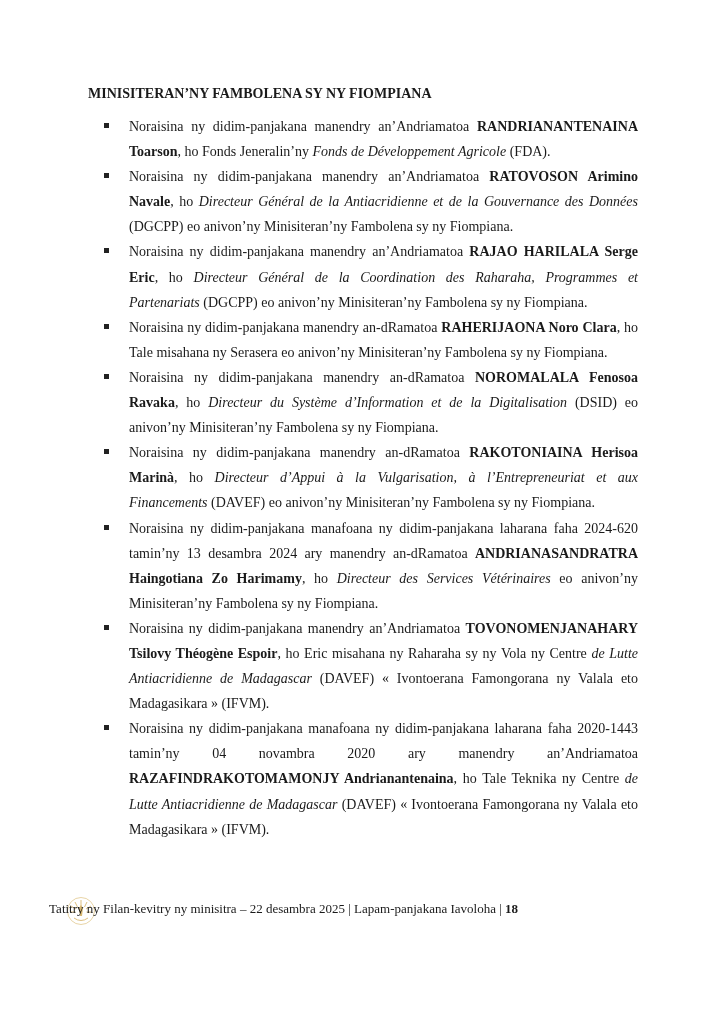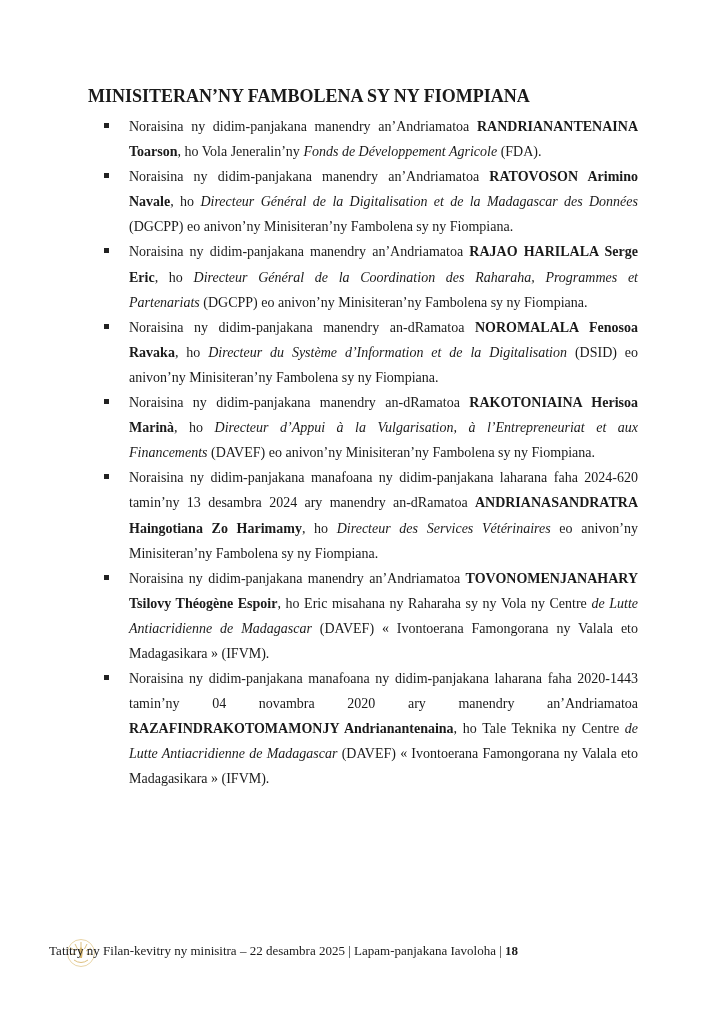--- a/index.html
+++ b/index.html
@@ -1,37 +1,38 @@
 <!DOCTYPE html>
 <html><head>
 <meta charset="utf-8">
 <style>
   html, body { margin:0; padding:0; background:#ffffff; }
   body { width:724px; height:1024px; position:relative; overflow:hidden;
          font-family:"Liberation Serif", serif; color:#1a1a1a; }
-  .heading { position:absolute; left:88px; top:86px; font-weight:bold; font-size:18px; letter-spacing:0; }
+  .heading { position:absolute; left:88px; top:86px; font-weight:bold; font-size:14px; letter-spacing:0; }
   .list { position:absolute; left:88px; top:114px; width:550px; margin:0; padding:0; list-style:none; }
   .item { position:relative; padding-left:41px; font-size:14px; line-height:25.1px; text-align:justify; margin:0; }
   .bullet { position:absolute; left:16px; top:9px; width:5px; height:5px; background:#222; }
   .item b { font-weight:bold; }
   .item i { }
-  .footer { position:absolute; left:0; top:938px; width:584px; height:30px; }
+  .footer { position:absolute; left:0; top:896px; width:584px; height:30px; }
   .footer-text { position:absolute; right:66px; top:5px; font-size:13px; color:#1a1a1a; white-space:nowrap; }
   .footer-text .pg { font-weight:bold; }
   .logo { position:absolute; left:66px; top:0px; width:30px; height:30px; }
 </style>
 </head>
 <body>
 
 <div class="heading">MINISITERAN’NY FAMBOLENA SY NY FIOMPIANA</div>
 
 <ul class="list" id="list">
-    <li class="item"><span class="bullet"></span><span>Noraisina ny didim-panjakana manendry an’Andriamatoa </span><b>RANDRIANANTENAINA Toarson</b><span>, ho Vola Jeneralin’ny </span><i>Fonds de Développement Agricole</i><span> (FDA).</span></li>
-    <li class="item"><span class="bullet"></span><span>Noraisina ny didim-panjakana manendry an’Andriamatoa </span><b>RATOVOSON Arimino Navale</b><span>, ho </span><i>Directeur Général de la Digitalisation et de la Madagascar des Données</i><span> (DGCPP) eo anivon’ny Minisiteran’ny Fambolena sy ny Fiompiana.</span></li>
+    <li class="item"><span class="bullet"></span><span>Noraisina ny didim-panjakana manendry an’Andriamatoa </span><b>RANDRIANANTENAINA Toarson</b><span>, ho Fonds Jeneralin’ny </span><i>Fonds de Développement Agricole</i><span> (FDA).</span></li>
+    <li class="item"><span class="bullet"></span><span>Noraisina ny didim-panjakana manendry an’Andriamatoa </span><b>RATOVOSON Arimino Navale</b><span>, ho </span><i>Directeur Général de la Antiacridienne et de la Gouvernance des Données</i><span> (DGCPP) eo anivon’ny Minisiteran’ny Fambolena sy ny Fiompiana.</span></li>
     <li class="item"><span class="bullet"></span><span>Noraisina ny didim-panjakana manendry an’Andriamatoa </span><b>RAJAO HARILALA Serge Eric</b><span>, ho </span><i>Directeur Général de la Coordination des Raharaha, Programmes et Partenariats</i><span> (DGCPP) eo anivon’ny Minisiteran’ny Fambolena sy ny Fiompiana.</span></li>
+    <li class="item"><span class="bullet"></span><span>Noraisina ny didim-panjakana manendry an-dRamatoa </span><b>RAHERIJAONA Noro Clara</b><span>, ho Tale misahana ny Serasera eo anivon’ny Minisiteran’ny Fambolena sy ny Fiompiana.</span></li>
     <li class="item"><span class="bullet"></span><span>Noraisina ny didim-panjakana manendry an-dRamatoa </span><b>NOROMALALA Fenosoa Ravaka</b><span>, ho </span><i>Directeur du Système d’Information et de la Digitalisation</i><span> (DSID) eo anivon’ny Minisiteran’ny Fambolena sy ny Fiompiana.</span></li>
     <li class="item"><span class="bullet"></span><span>Noraisina ny didim-panjakana manendry an-dRamatoa </span><b>RAKOTONIAINA Herisoa Marinà</b><span>, ho </span><i>Directeur d’Appui à la Vulgarisation, à l’Entrepreneuriat et aux Financements</i><span> (DAVEF) eo anivon’ny Minisiteran’ny Fambolena sy ny Fiompiana.</span></li>
     <li class="item"><span class="bullet"></span><span>Noraisina ny didim-panjakana manafoana ny didim-panjakana laharana faha 2024-620 tamin’ny 13 desambra 2024 ary manendry an-dRamatoa </span><b>ANDRIANASANDRATRA Haingotiana Zo Harimamy</b><span>, ho </span><i>Directeur des Services Vétérinaires</i><span> eo anivon’ny Minisiteran’ny Fambolena sy ny Fiompiana.</span></li>
     <li class="item"><span class="bullet"></span><span>Noraisina ny didim-panjakana manendry an’Andriamatoa </span><b>TOVONOMENJANAHARY Tsilovy Théogène Espoir</b><span>, ho Eric misahana ny Raharaha sy ny Vola ny Centre </span><i>de Lutte Antiacridienne de Madagascar</i><span> (DAVEF) « Ivontoerana Famongorana ny Valala eto Madagasikara » (IFVM).</span></li>
     <li class="item"><span class="bullet"></span><span>Noraisina ny didim-panjakana manafoana ny didim-panjakana laharana faha 2020-1443 tamin’ny 04 novambra 2020 ary manendry an’Andriamatoa </span><b>RAZAFINDRAKOTOMAMONJY Andrianantenaina</b><span>, ho Tale Teknika ny Centre </span><i>de Lutte Antiacridienne de Madagascar</i><span> (DAVEF) « Ivontoerana Famongorana ny Valala eto Madagasikara » (IFVM).</span></li>
   </ul>
 
 <div class="footer">
   <svg class="logo" viewBox="0 0 30 30">
     <circle cx="15" cy="15" r="13.5" fill="none" stroke="#e2c98f" stroke-width="0.8"></circle>

